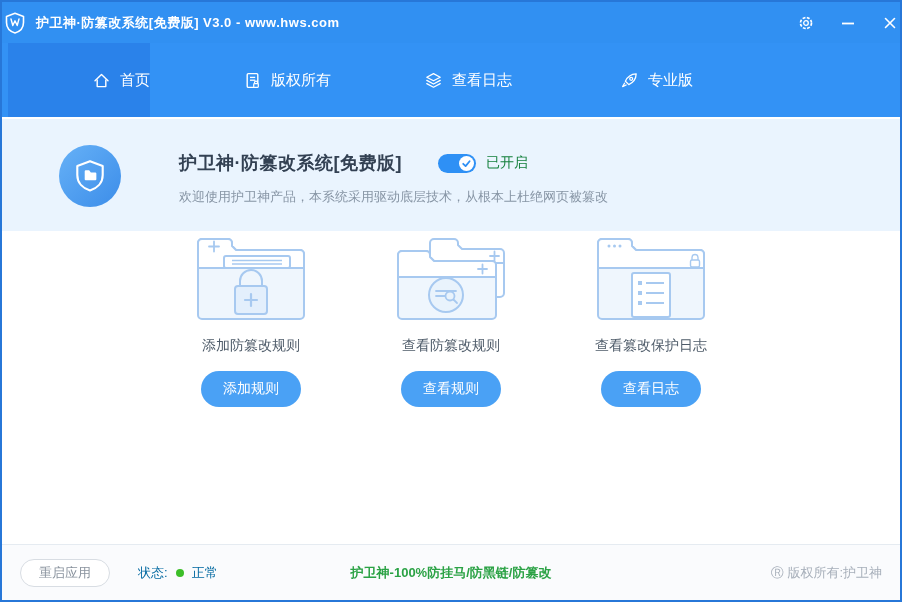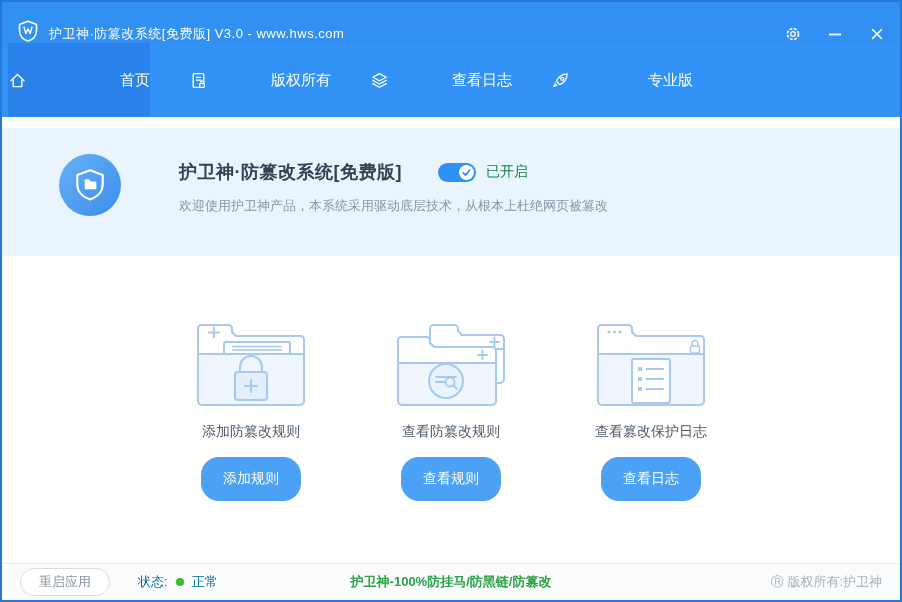--- a/index.html
+++ b/index.html
@@ -10,77 +10,78 @@
     width:902px; height:602px;
     border:2px solid #2777d8;
     display:flex; flex-direction:column;
     background:#ffffff;
     overflow:hidden;
   }
 
   
   .titlebar {
     height:41px; background:#3190f2; color:#fff;
-    display:flex; align-items:flex-end; padding:0 14px;
+    display:flex; align-items:center; padding:0 1px;
     flex:0 0 auto;
+    font-weight:bold;
   }
   .titlebar .logo { width:24px; height:24px; margin-right:9px; flex:0 0 auto; }
   .titlebar .title { font-size:13px; letter-spacing:0.5px; white-space:nowrap; }
   .titlebar .spacer { flex:1; }
   .tb-btn { width:18px; height:18px; margin-left:24px; display:flex; align-items:center; justify-content:center; cursor:pointer; }
 
   
   .nav {
     height:74px; background:#3392f5; flex:0 0 auto;
     display:flex; align-items:stretch; padding-left:6px;
   }
   .nav-tab {
     width:142px; margin-right:39px;
-    display:flex; align-items:center; justify-content:space-between;
+    display:flex; align-items:center; justify-content:flex-end;
     color:#fff; font-size:15px; cursor:pointer; gap:9px;
   }
   .nav-tab.active { background:#2a82ea; }
   .nav-tab .nicon { width:19px; height:19px; display:block; }
 
   
   .header {
-    height:130px; background:#eaf4fe; border-top:2px solid #ffffff;
-    display:flex; align-items:flex-start; padding:26px 0 0 57px; flex:0 0 auto;margin-top:9px;
+    height:114px; background:#eaf4fe; border-top:2px solid #ffffff;
+    display:flex; align-items:flex-start; padding:26px 0 0 57px; flex:0 0 auto;
   }
   .shield-circle {
     width:62px; height:62px; border-radius:50%;
     background:linear-gradient(135deg,#66b1f7,#3c8de9);
     display:flex; align-items:center; justify-content:center;
     flex:0 0 auto;
   }
   .header-text { margin-left:58px; padding-top:6px; }
   .header-title-row { display:flex; align-items:center; }
   .header-title { font-size:18px; font-weight:bold; color:#334153; letter-spacing:0.5px; }
   .toggle { margin-left:36px; width:38px; height:19px; border-radius:10px; background:#2e90f5; position:relative; cursor:pointer; flex:0 0 auto; }
   .toggle .knob {
     position:absolute; right:2px; top:2px; width:15px; height:15px; border-radius:50%;
     background:#fff; display:flex; align-items:center; justify-content:center;
   }
   .toggle-label { margin-left:10px; font-size:14px; color:#15803d; }
   .header-desc { margin-top:13px; font-size:13px; color:#8795a5; }
 
   
-  .main { flex:1 1 auto; background:#fff; display:flex; justify-content:center; gap:48px; padding-top:61px; }
+  .main { flex:1 1 auto; background:#fff; display:flex; justify-content:center; gap:48px; }
   .card { width:152px; display:flex; flex-direction:column; align-items:center; }
   .card .big-icon { width:122px; height:92px; }
   .card .caption { margin-top:14px; font-size:14px; color:#4e5b69; white-space:nowrap; }
   .card .action-btn {
-    margin-top:16px; width:100px; height:44px; border:none; border-radius:18px;
+    margin-top:16px; width:100px; height:36px; border:none; border-radius:18px;
     background:#4aa1f5; color:#fff; font-size:14px; cursor:pointer;
     font-family:inherit;
   }
 
   
   .footer {
-    height:37px; flex:0 0 auto; background:#fafbfd; border-top:1px solid #e5ebf1;
+    height:56px; flex:0 0 auto; background:#fafbfd; border-top:1px solid #e5ebf1;
     display:flex; align-items:center; padding:0 18px; position:relative; font-size:13px;
   }
   .restart-btn {
     height:28px; padding:0 18px; border:1px solid #d8dde3; border-radius:14px;
     background:#fff; color:#8a939e; font-size:13px; cursor:pointer; font-family:inherit;
   }
   .status-group { margin-left:28px; display:flex; align-items:center; color:#0369a1; }
   .status-dot { width:8px; height:8px; border-radius:50%; background:#3cbe28; margin:0 8px; }
   .slogan {
     position:absolute; left:50%; transform:translateX(-50%);

